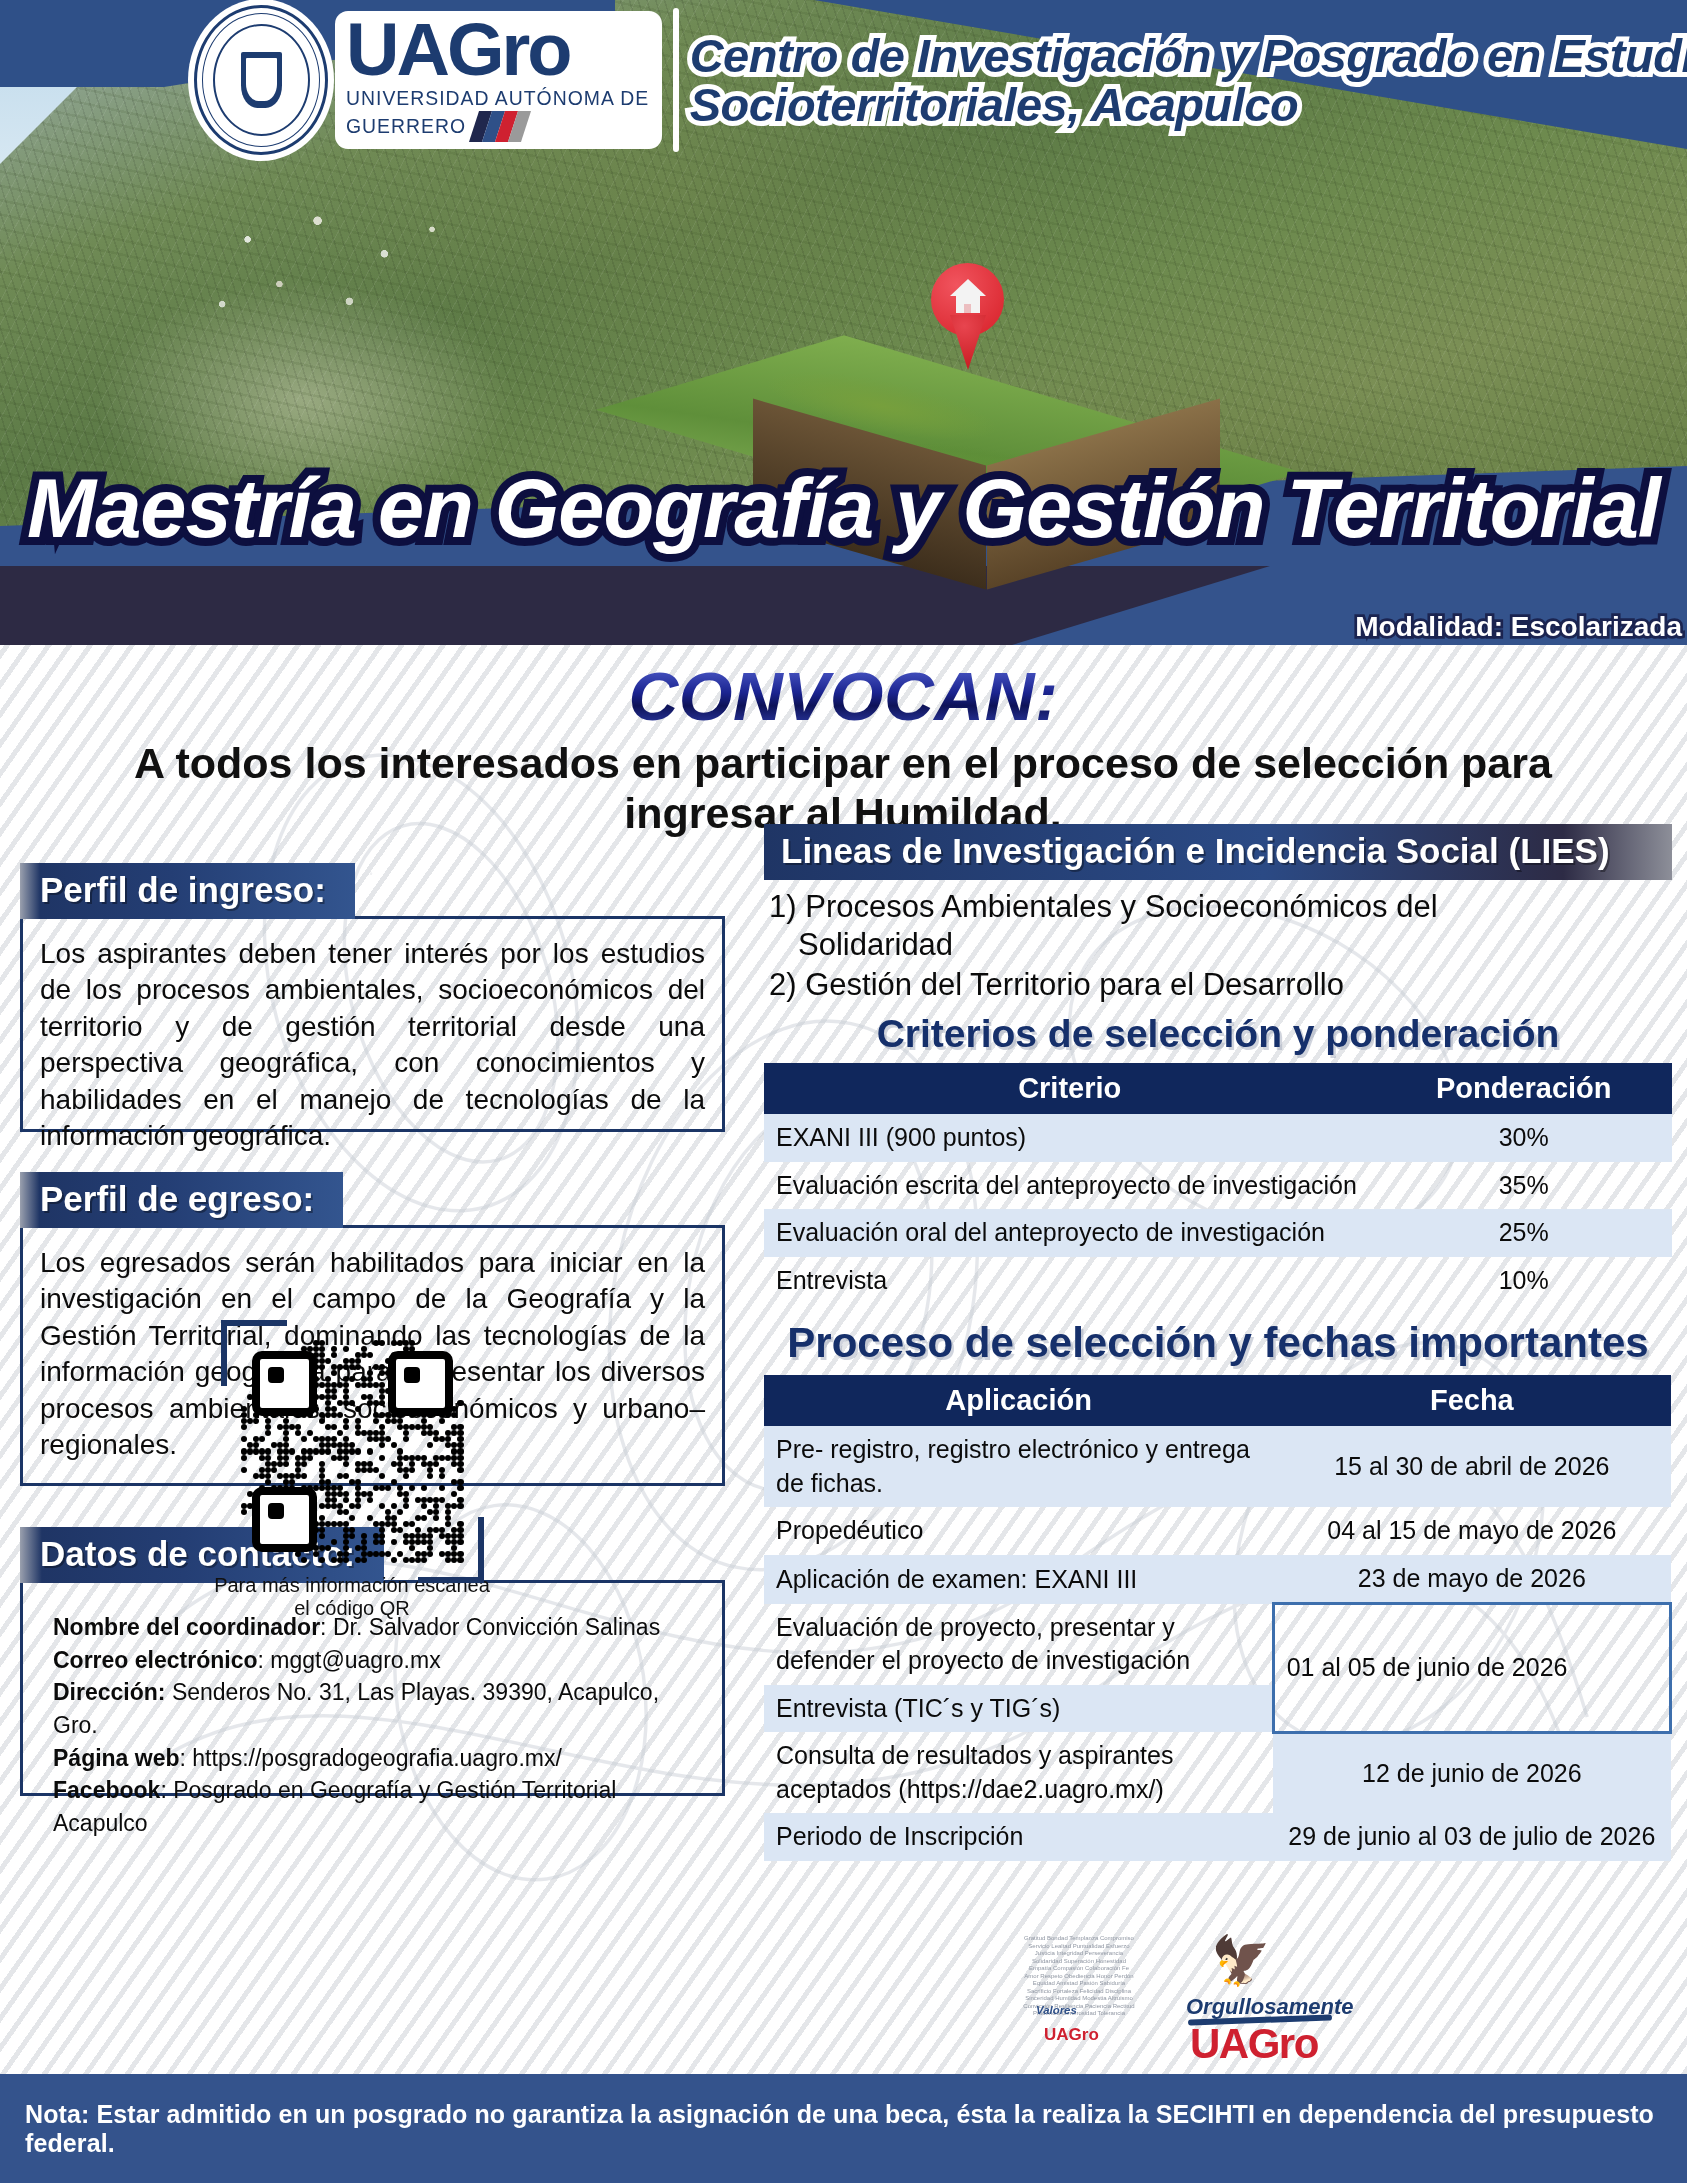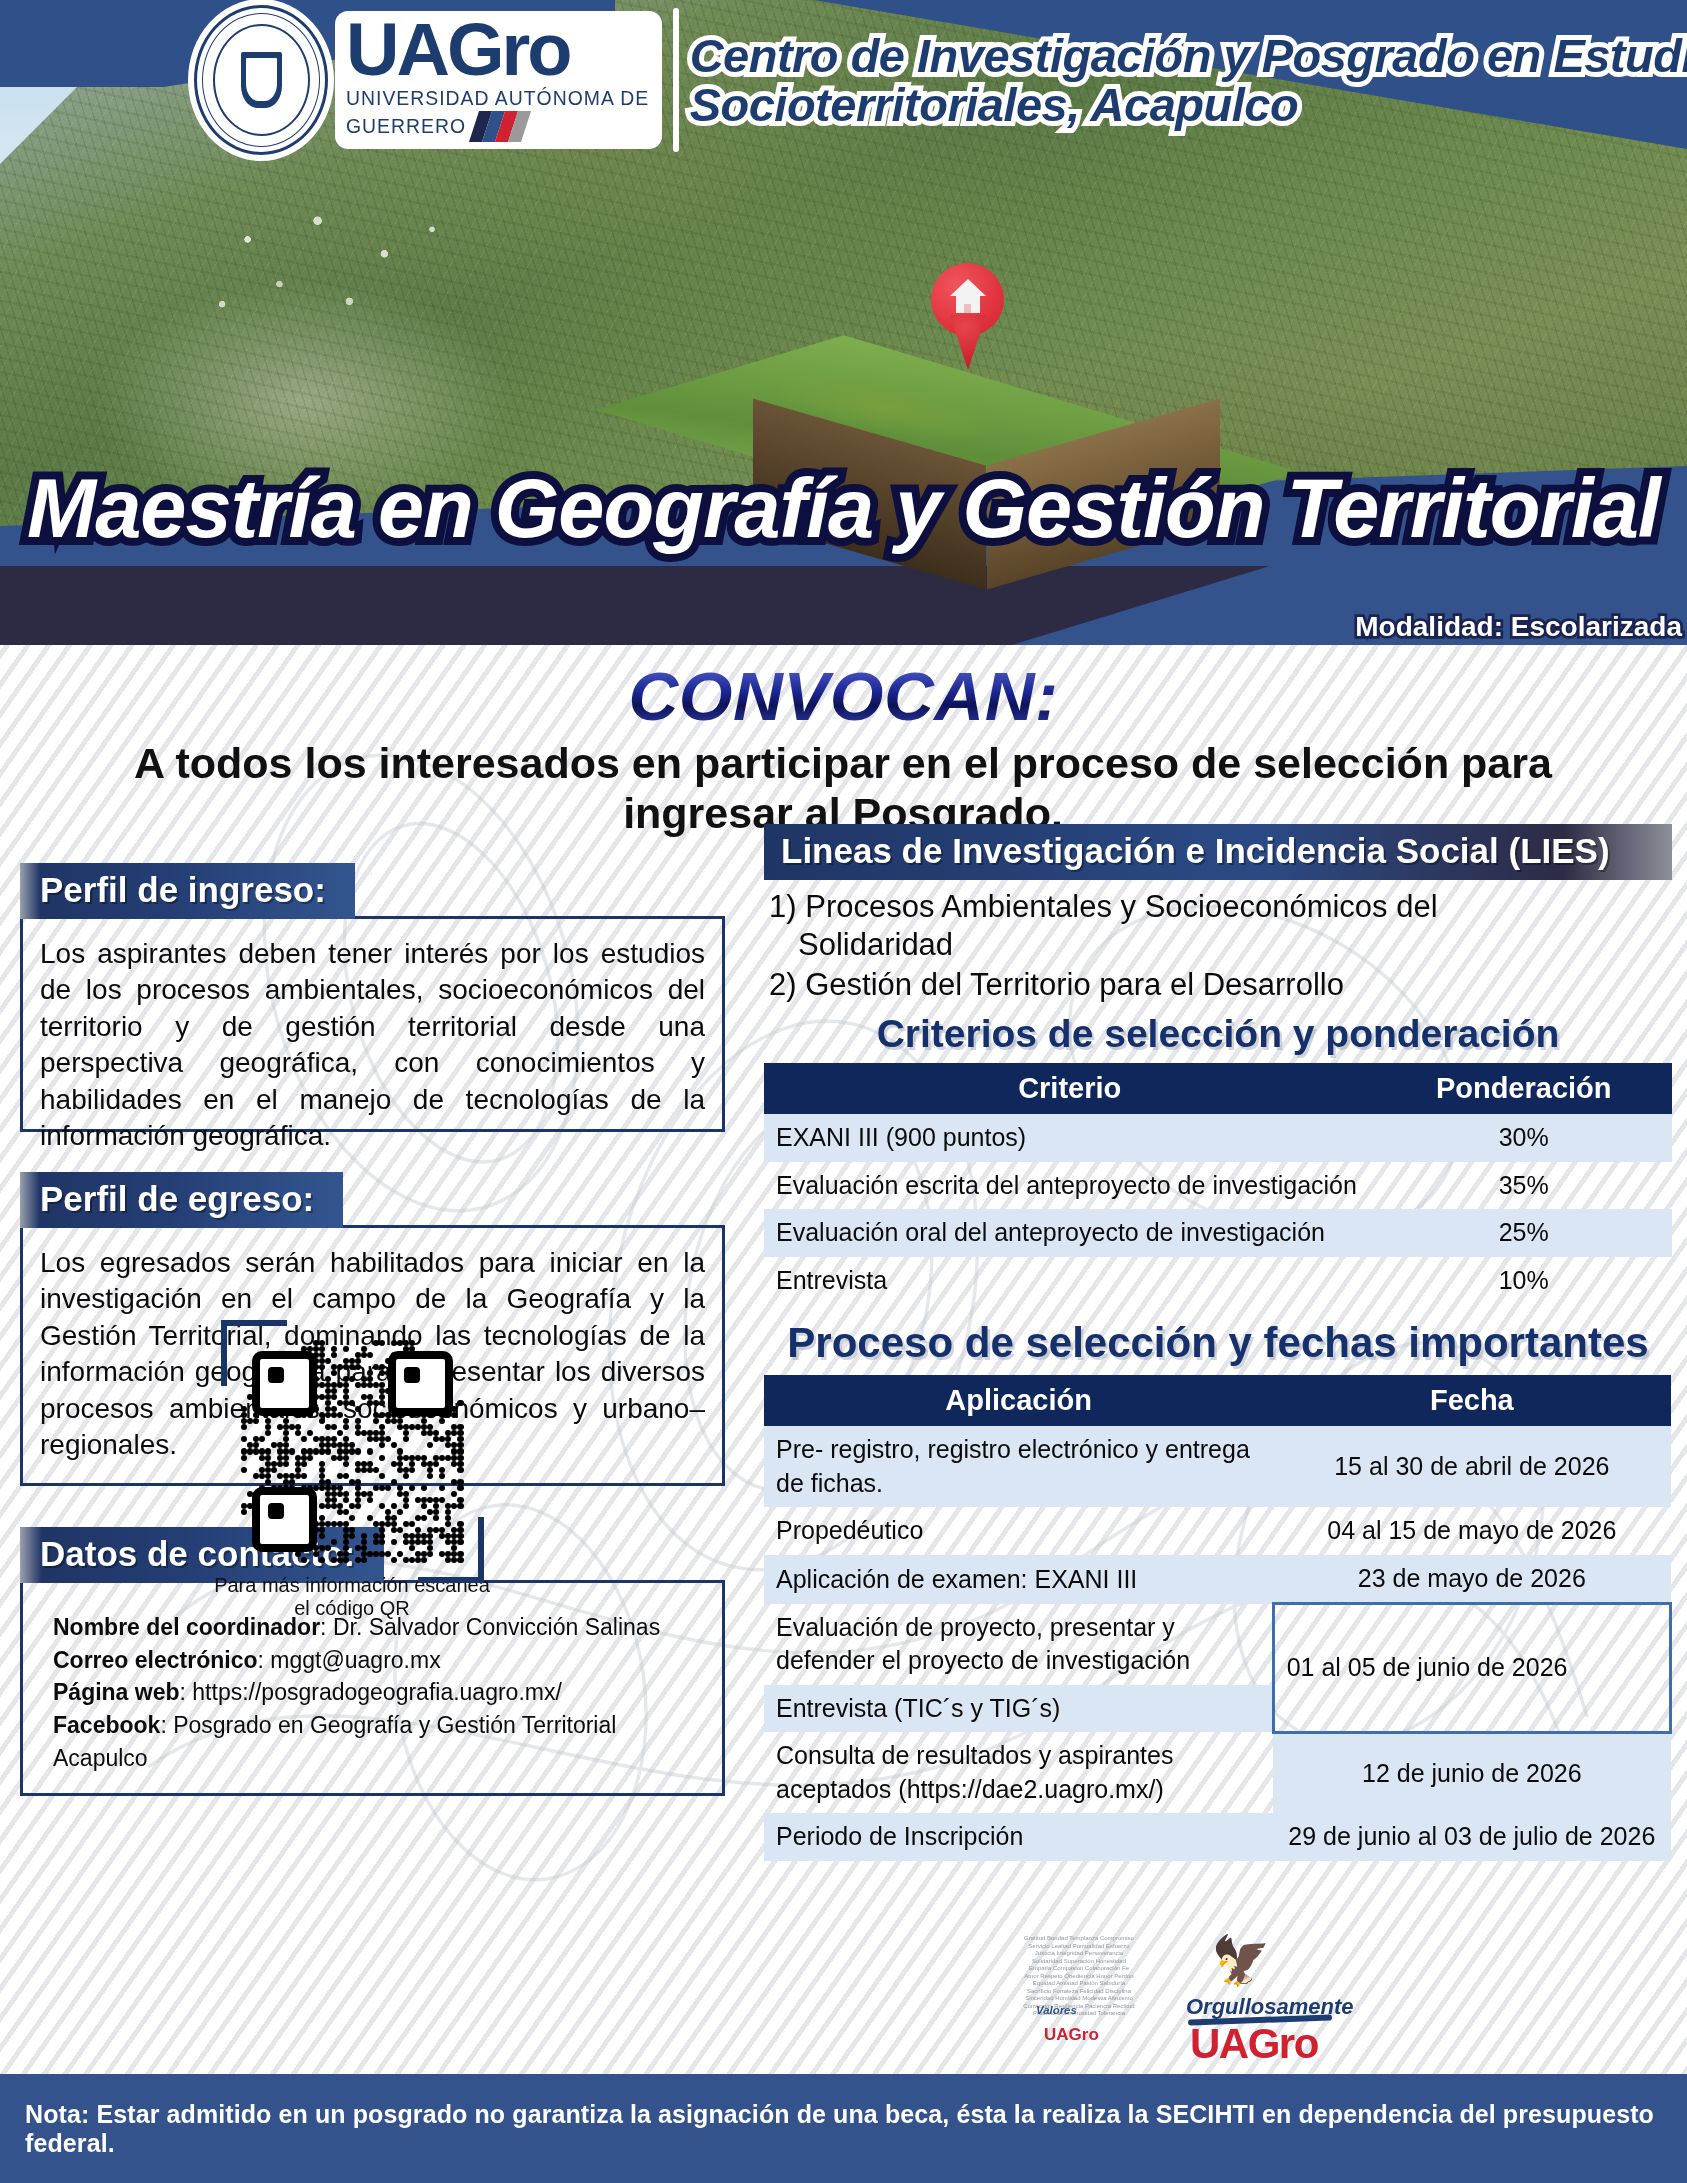--- a/index.html
+++ b/index.html
@@ -427,21 +427,21 @@
       <ellipse cx="900" cy="2050" rx="250" ry="380" transform="rotate(-8 900 2050)"></ellipse>
       <ellipse cx="2650" cy="1750" rx="290" ry="420" transform="rotate(22 2650 1750)"></ellipse>
     </svg>
   </div>
 
   <div class="content">
 
     <div class="convocan">
       <span>CONVOCAN:</span>
     </div>
-    <div class="intro">A todos los interesados en participar en el proceso de selección para ingresar al Posgrado.</div>
+    <div class="intro">A todos los interesados en participar en el proceso de selección para ingresar al Humildad.</div>
 
     <div class="col-left">
 
       <div class="blk">
         <div class="head-row">
           <div class="sec-head">
             <span>Perfil de ingreso:</span>
           </div>
           <div class="line"></div>
         </div>
@@ -466,20 +466,21 @@
         <div class="head-row">
           <div class="sec-head">
             <span>Datos de contacto:</span>
           </div>
           <div class="line"></div>
         </div>
         <div class="sec-box" style="height:213px;padding-top:28px;padding-left:30px;">
           <div class="contact-lines">
             <div><b>Nombre del coordinador</b><span>: </span><span>Dr. Salvador Convicción Salinas</span></div>
             <div><b>Correo electrónico</b><span>: </span><span>mggt@uagro.mx</span></div>
+            <div><b>Dirección:</b><span> </span><span>Senderos No. 31, Las Playas. 39390, Acapulco, Gro.</span></div>
             <div><b>Página web</b><span>: </span><span>https://posgradogeografia.uagro.mx/</span></div>
             <div><b>Facebook</b><span>: </span><span>Posgrado en Geografía y Gestión Territorial Acapulco</span></div>
           </div>
         </div>
       </div>
     </div>
 
     <div class="qr-area">
       <div class="qr-frame">
         <div class="corner c-tl"></div>

